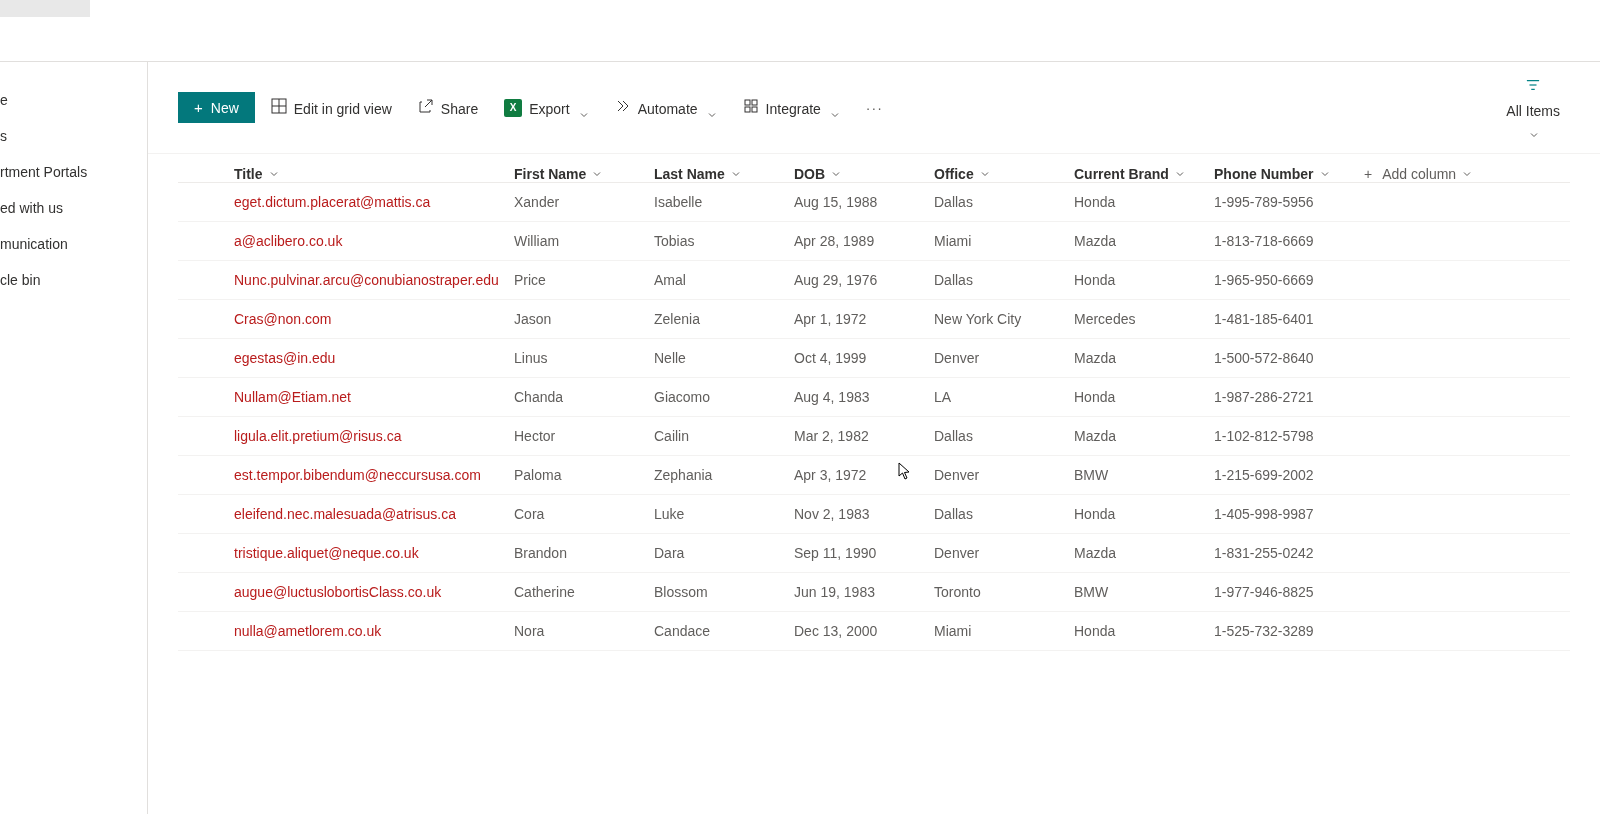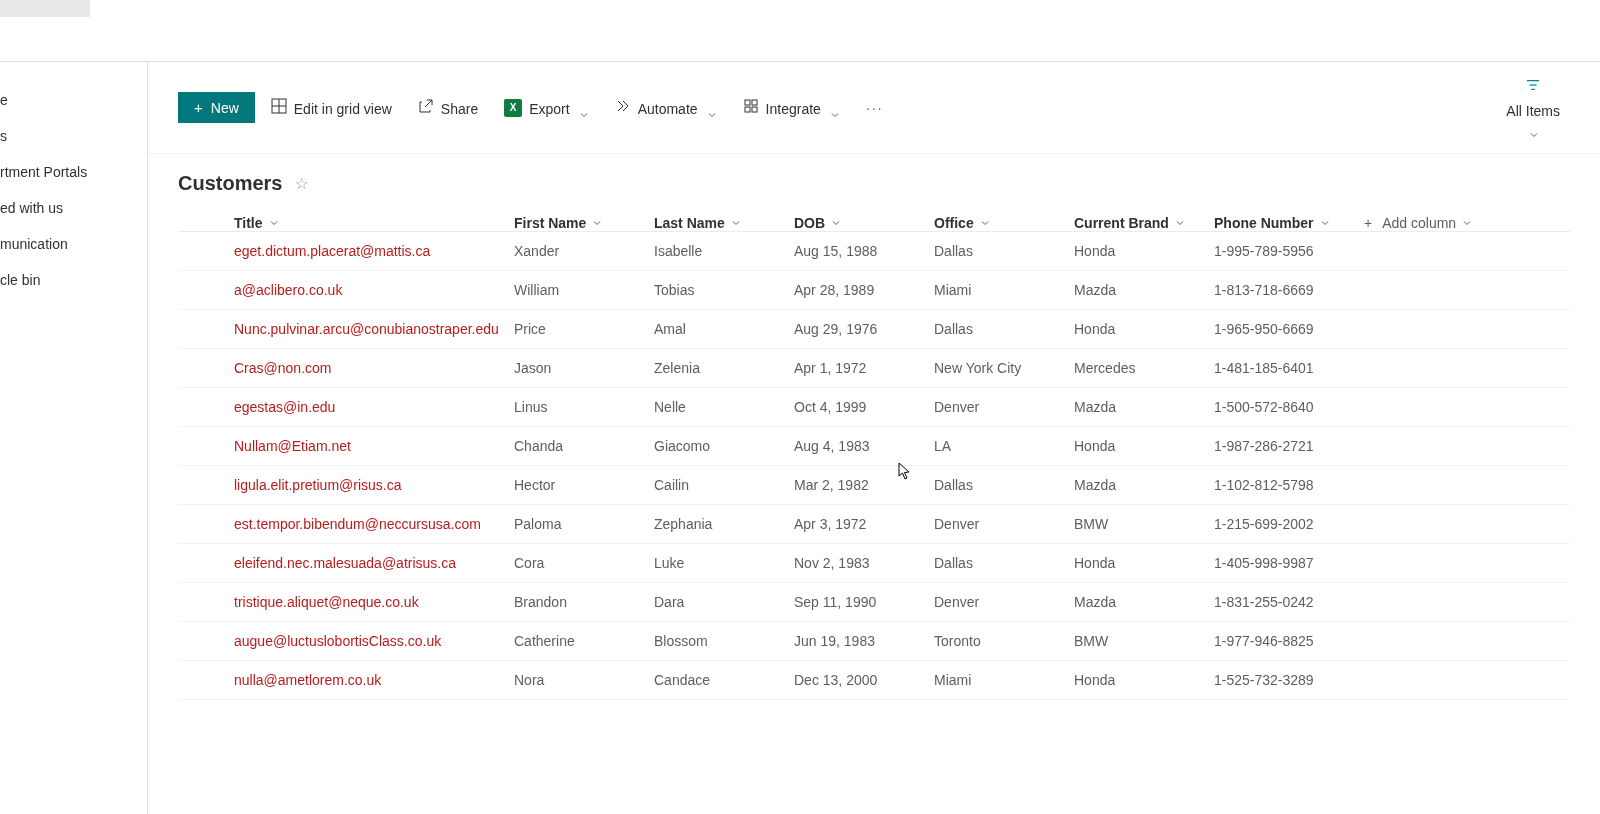--- a/index.html
+++ b/index.html
@@ -265,24 +265,20 @@
               <line x1="6" y1="13" x2="10" y2="13"></line>
             </svg>
         </span>
         <span>All Items</span>
         <span class="chev-sm"><svg viewBox="0 0 10 10" fill="none" stroke="#605e5c" stroke-width="1">
               <path d="M2 3.5 L5 6.5 L8 3.5"></path>
             </svg></span>
       </div>
     </div>
 
-    <div class="list-title-area">
-      <span class="list-title">Customers</span>
-      <span class="star">☆</span>
-    </div>
 
     <div class="table-wrap">
       <table>
         <thead>
           <tr id="header-row">
             <th class="selector-col"></th>
           <th style="width: 280px;"><span class="hdr">
                   <span>Title</span>
                   <span><svg viewBox="0 0 10 10" width="10" height="10" fill="none" stroke="#605e5c" stroke-width="1">
                       <path d="M2 3.5 L5 6.5 L8 3.5"></path>

